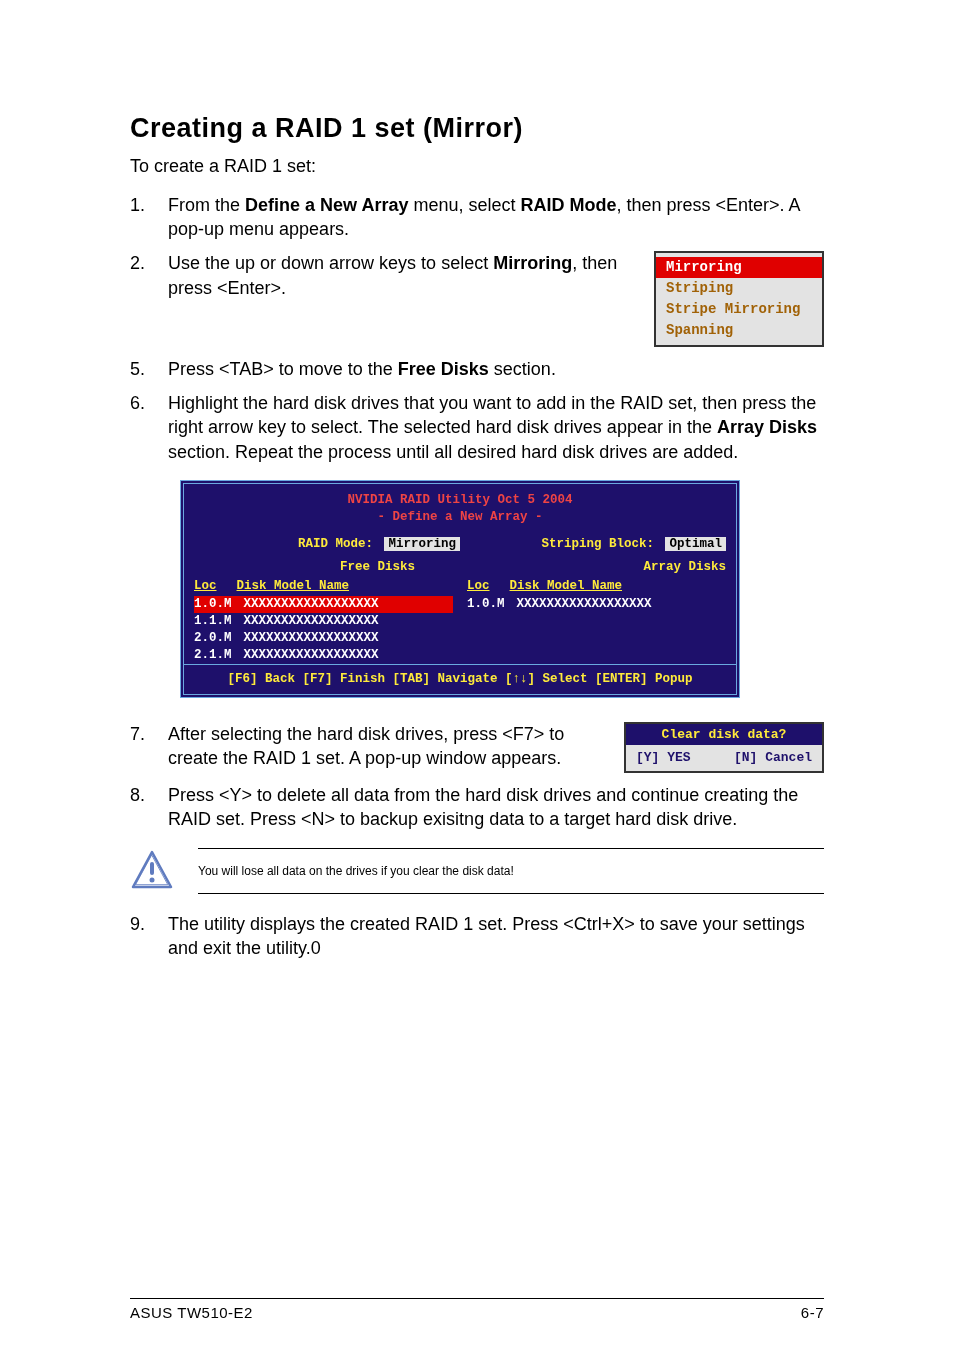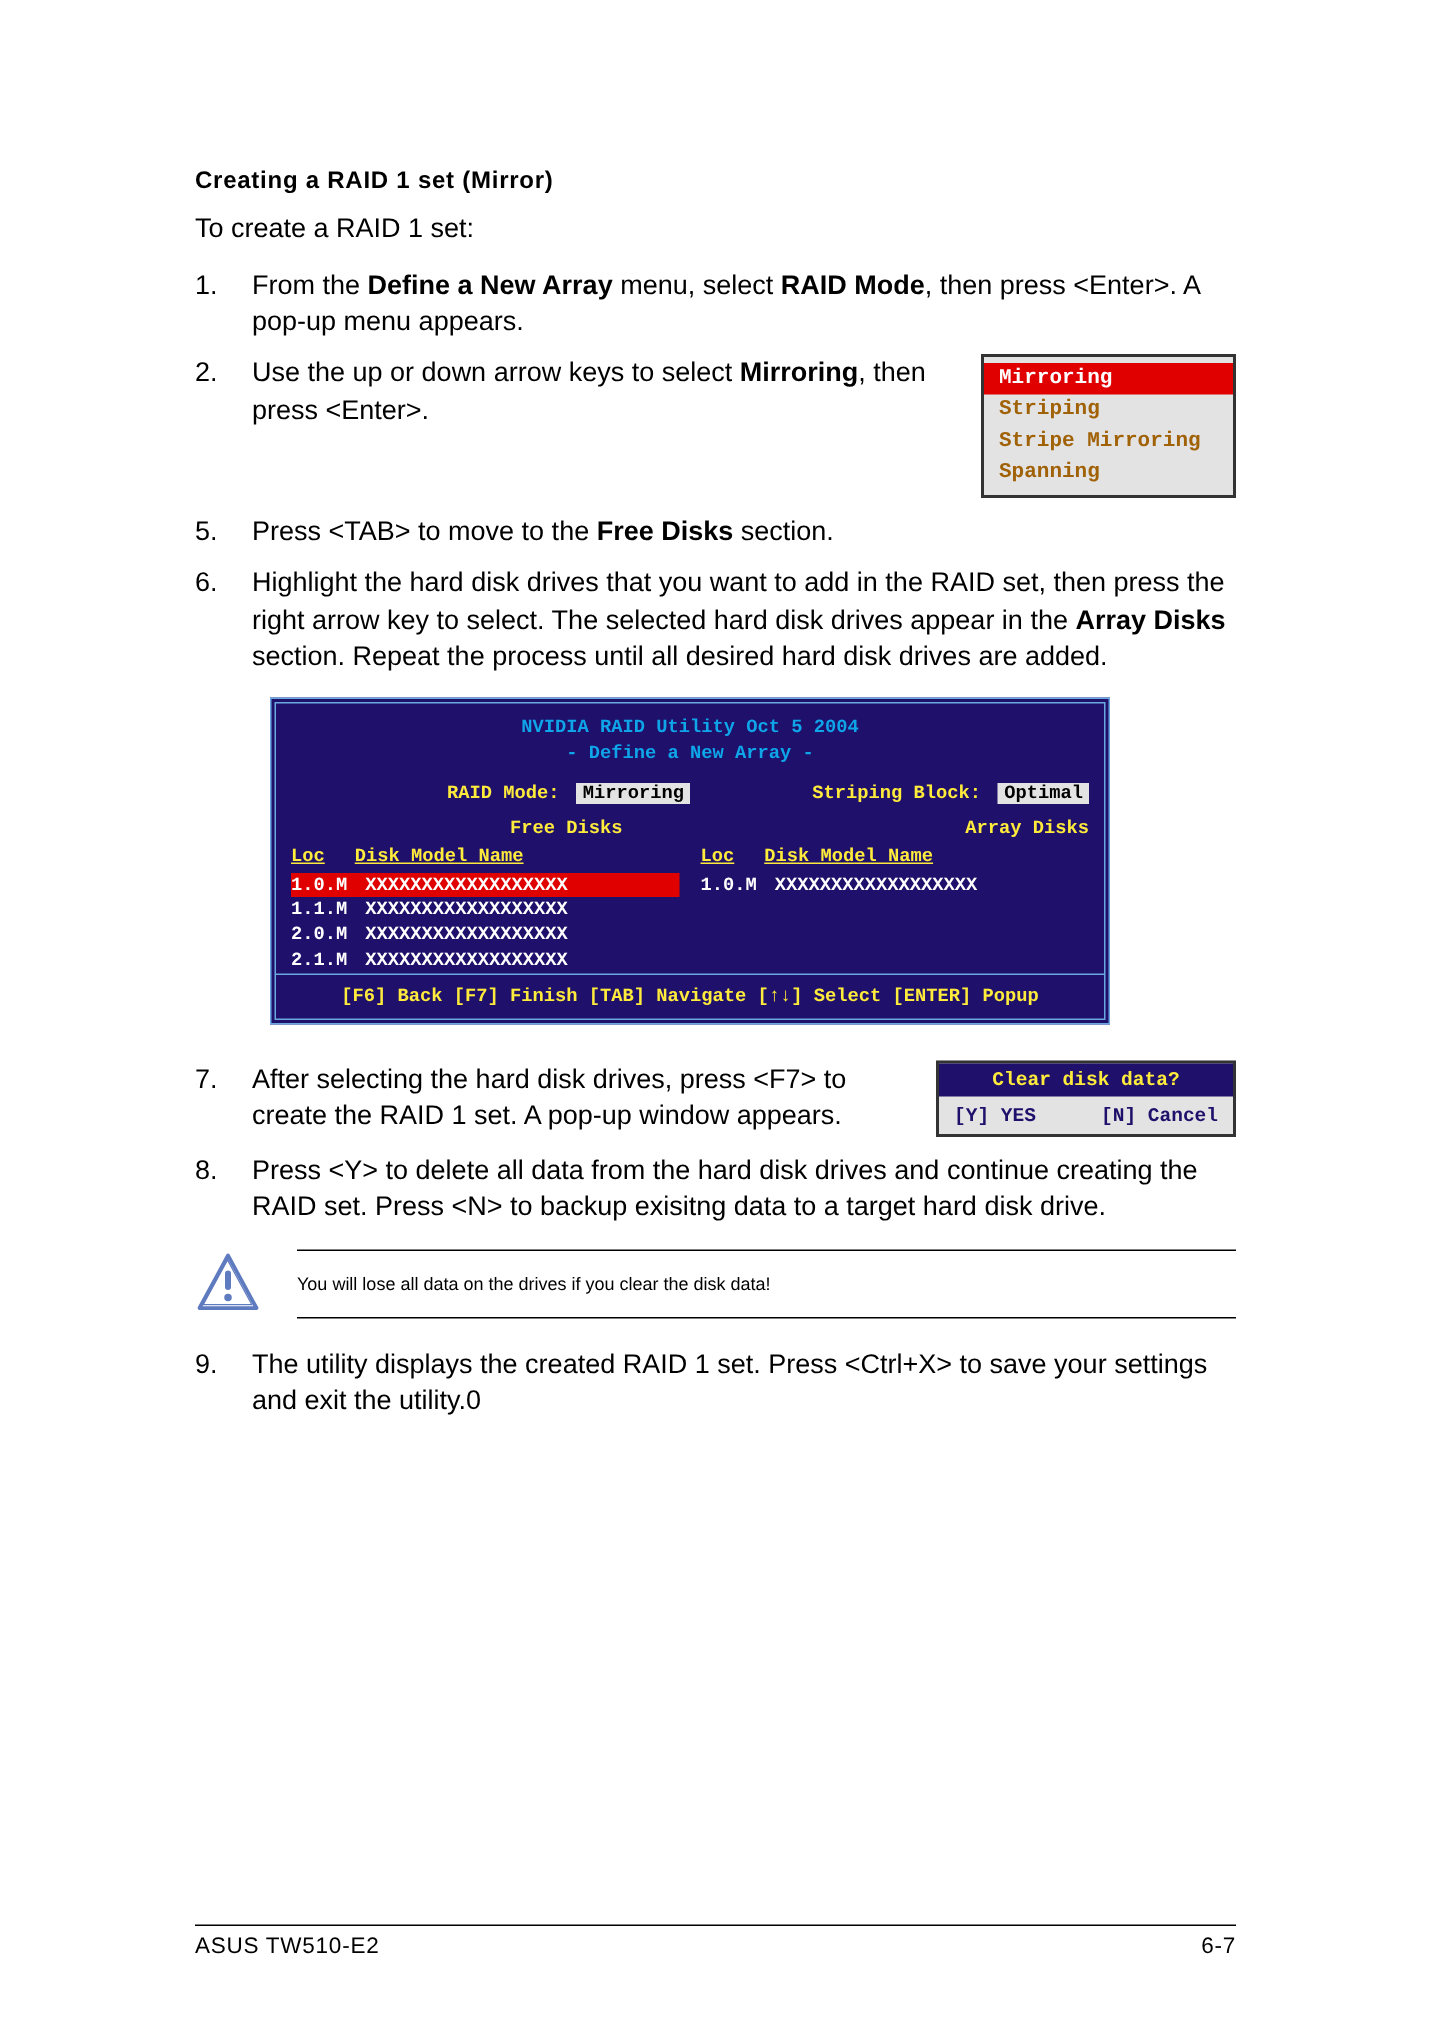--- a/index.html
+++ b/index.html
@@ -8,21 +8,21 @@
     font-family: Arial, Helvetica, sans-serif;
     color: #000;
     width: 954px;
     height: 1351px;
     padding: 110px 130px 40px 130px;
     position: relative;
     font-size: 18px;
     line-height: 1.35;
   }
   h2 {
-    font-size: 16px;
+    font-size: 27px;
     font-weight: bold;
     margin-bottom: 8px;
     letter-spacing: 0.5px;
   }
   .intro { margin-bottom: 14px; }
   ol.steps { list-style: none; }
   ol.steps > li {
     display: flex;
     margin-bottom: 10px;
     gap: 18px;
@@ -46,21 +46,21 @@
     margin: 16px auto 24px 50px;
     width: 560px;
     border: 4px double #6aa9e0;
     background: #1e106b;
     color: #fff;
     font-family: "Courier New", monospace;
     font-size: 12.5px;
     font-weight: bold;
   }
   .bios-inner { padding: 8px 10px 0 10px; }
-  .bios-title { text-align: center; color: #0ea5e9; margin-bottom: 10px; }
+  .bios-title { text-align: center; color: #ef4444; margin-bottom: 10px; }
   .bios-row { display: flex; margin-bottom: 6px; text-align: right; }
   .bios-row .label { color: #ffeb3b; }
   .bios-row .value { background: #e3e3e3; color: #000; padding: 0 4px; margin-left: 4px; }
   .bios-row.sec { margin-bottom: 2px; }
   .bios-cols { display: flex; gap: 14px; }
   .bios-col { flex: 1; }
   .bios-col.mid { flex: 0 0 90px; padding-top: 20px; }
   .disk-head { color: #ffeb3b; text-decoration: underline; display: flex; gap: 20px; margin-bottom: 2px; }
   .disk-row { display: flex; gap: 12px; color: #fff; }
   .disk-row.sel { background: #e00000; color: #fff; }
@@ -94,21 +94,21 @@
   }
   .note-text {
     flex: 1;
     border-top: 1px solid #000;
     border-bottom: 1px solid #000;
     padding: 14px 0;
     font-size: 12px;
   }
   .footer {
     position: absolute;
-    left: 130px; right: 130px; bottom: 43px;
+    left: 130px; right: 130px; bottom: 28px;
     border-top: 1px solid #000;
     padding-top: 4px;
     display: flex;
     justify-content: space-between;
     font-size: 15px;
     letter-spacing: 0.5px;
   }
 </style>
 </head>
 <body>

